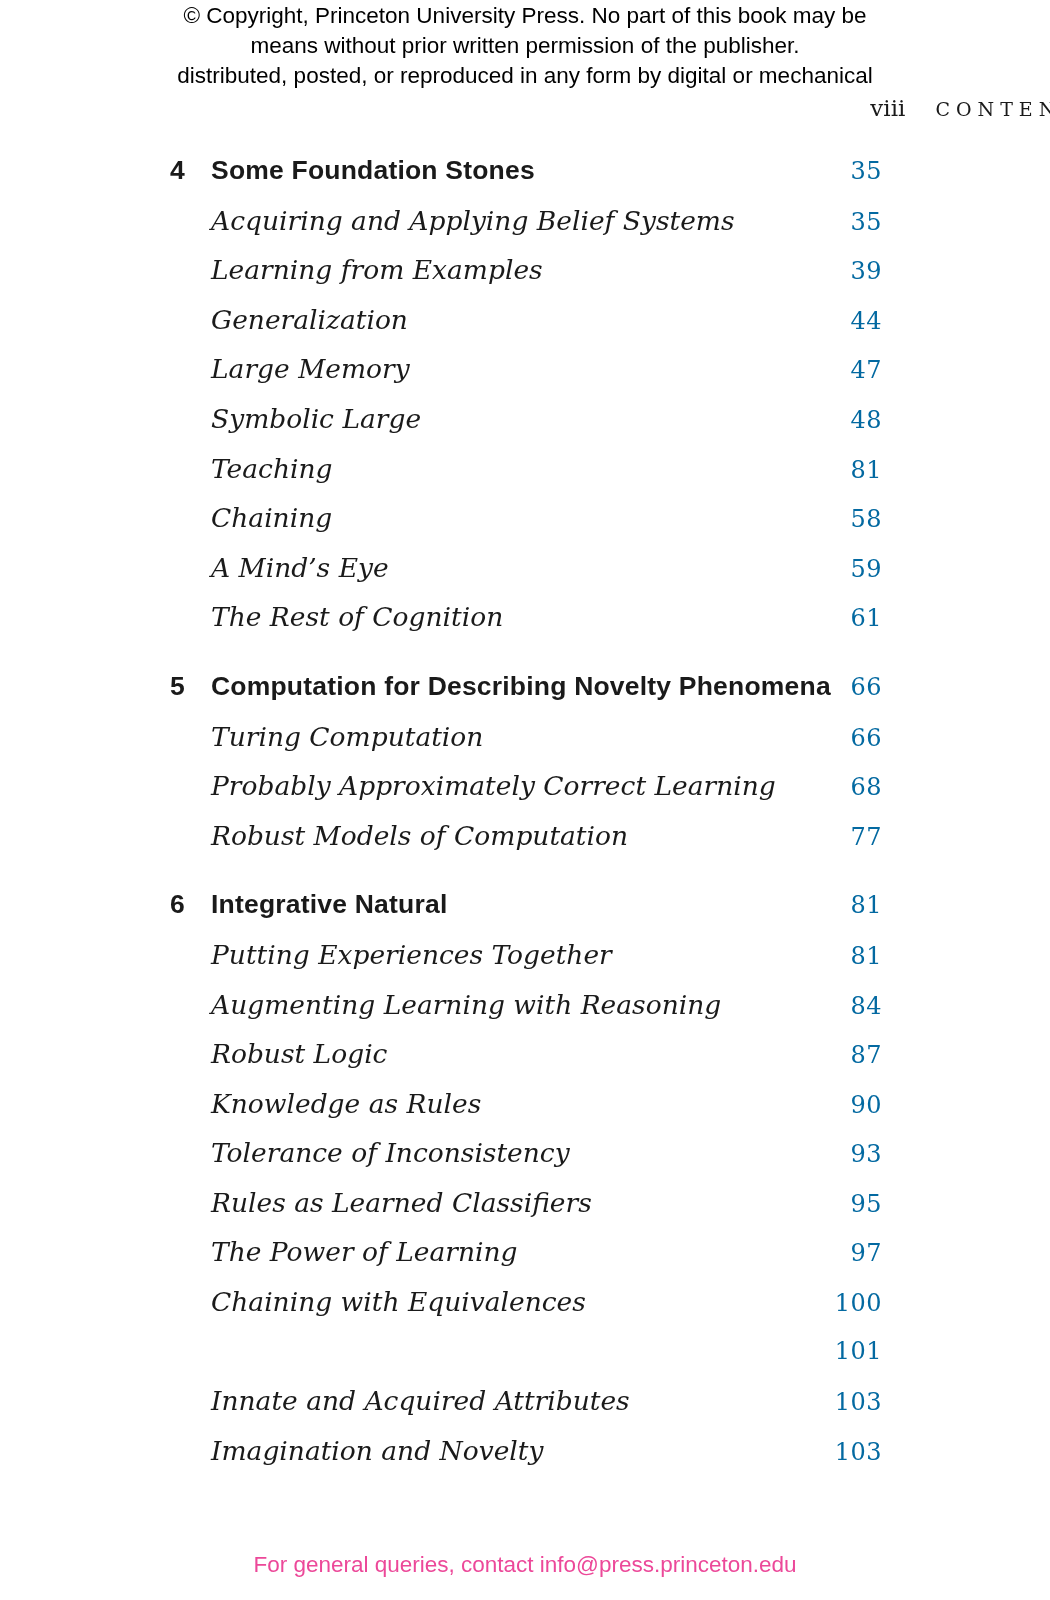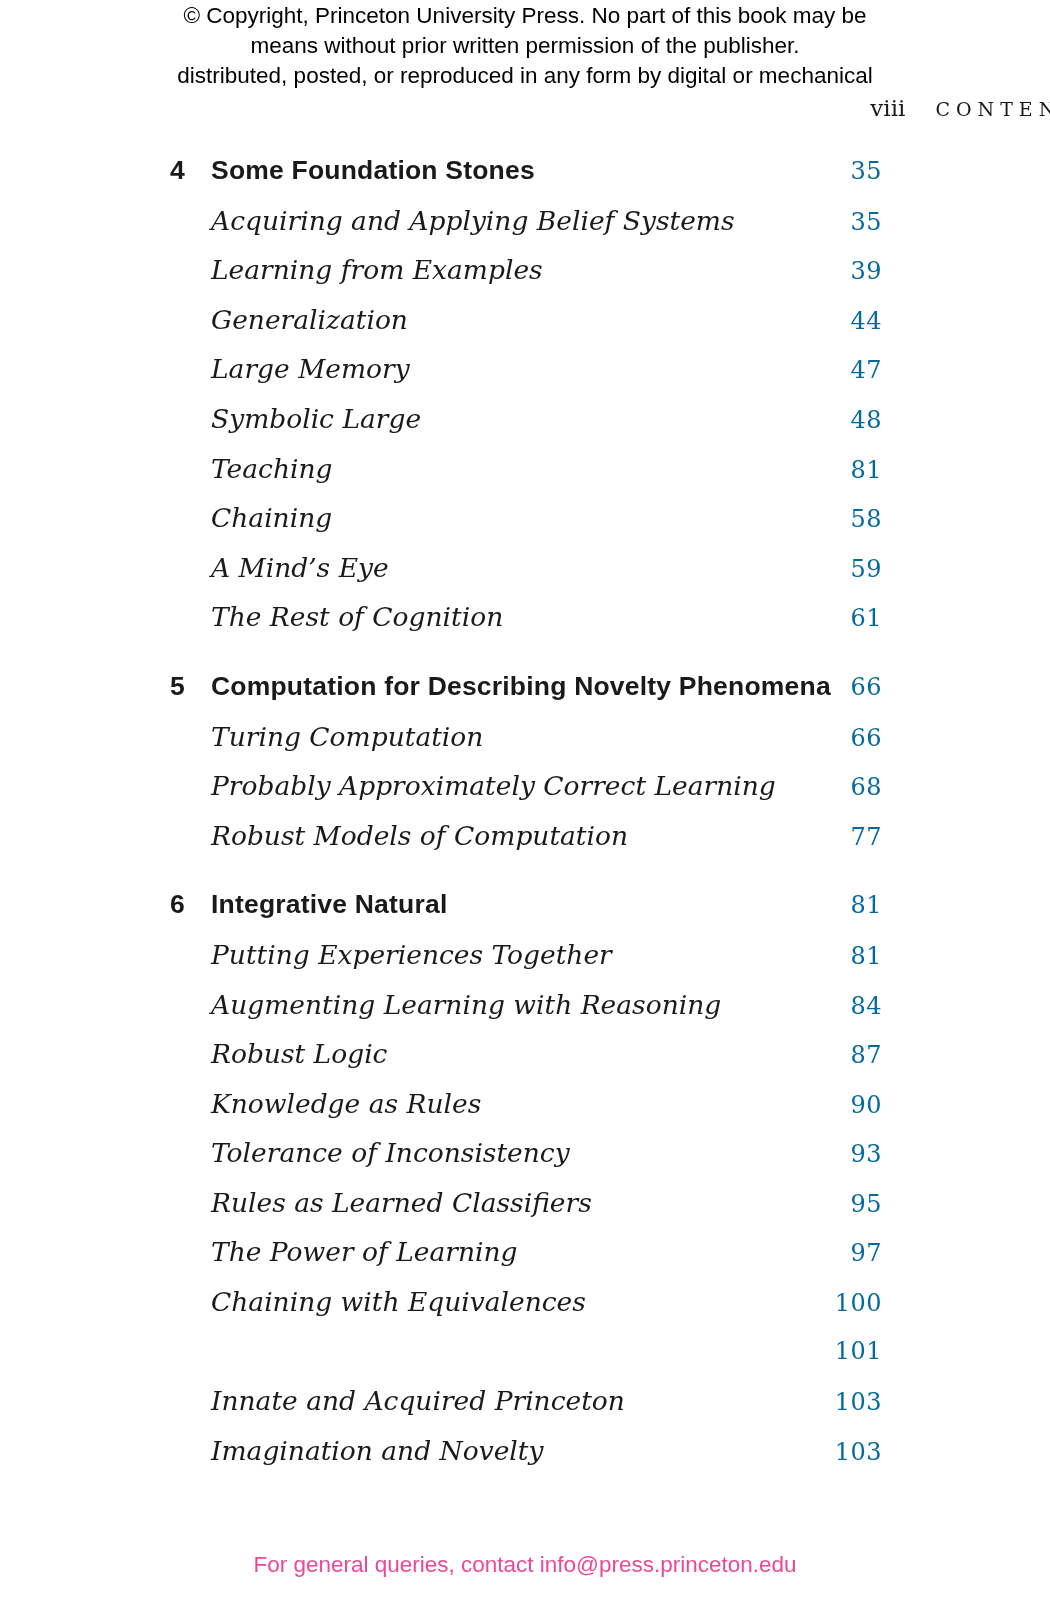--- a/index.html
+++ b/index.html
@@ -204,21 +204,21 @@
       <span class="pg">97</span>
     </div>
     <div class="toc-row section-row">
       <span class="sec-title">Chaining with Equivalences</span>
       <span class="pg">100</span>
     </div>
     <div class="toc-row section-row">
       <span class="pg">101</span>
     </div>
     <div class="toc-row section-row">
-      <span class="sec-title">Innate and Acquired Princeton</span>
+      <span class="sec-title">Innate and Acquired Attributes</span>
       <span class="pg">103</span>
     </div>
     <div class="toc-row section-row">
       <span class="sec-title">Imagination and Novelty</span>
       <span class="pg">103</span>
     </div>
   </main>
 
 <div class="footer">For general queries, contact info@press.princeton.edu</div>
 

